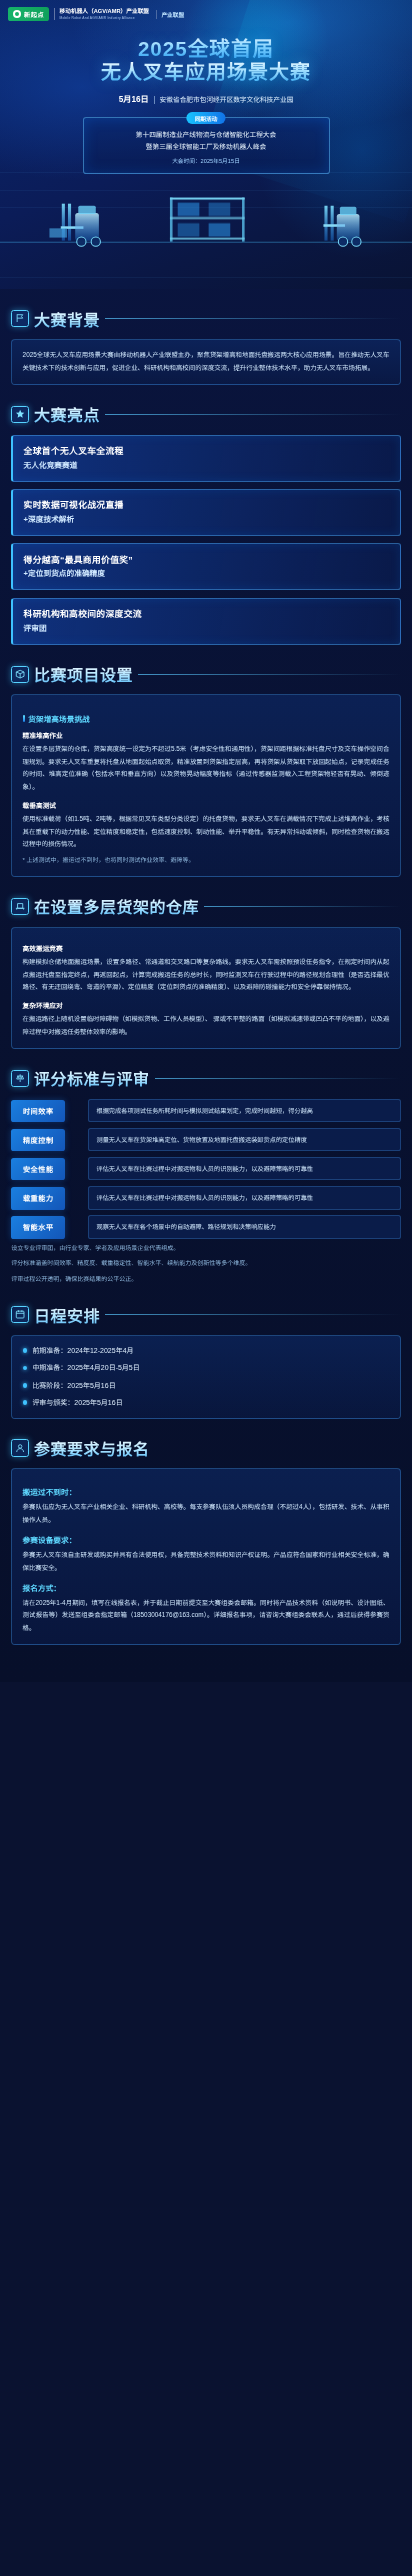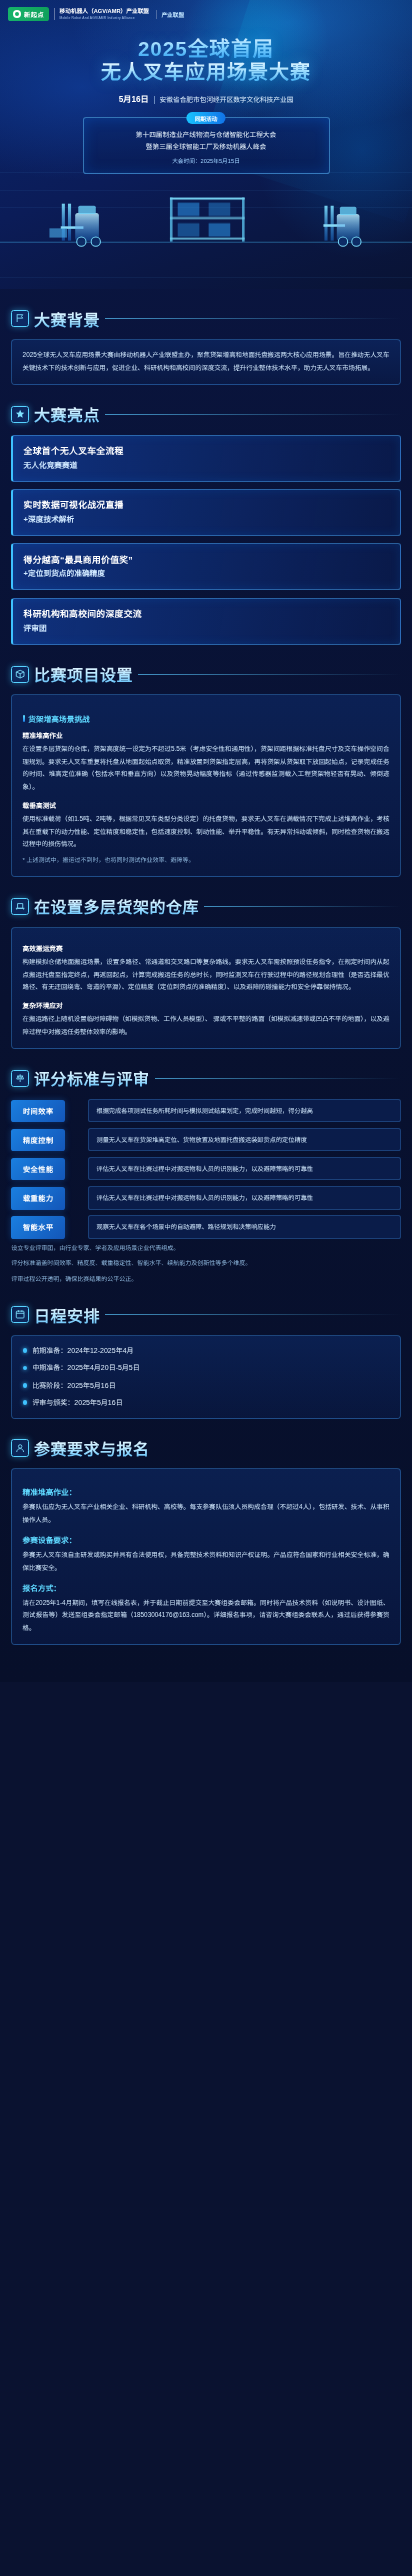--- a/index.html
+++ b/index.html
@@ -479,21 +479,21 @@
       <span class="sec-icon">
         <svg viewBox="0 0 24 24" fill="none" stroke="#7fe2ff" stroke-width="2">
             <circle cx="12" cy="8" r="4"></circle>
             <path d="M4 21c0-4.4 3.6-8 8-8s8 3.6 8 8"></path>
           </svg>
       </span>
       <span class="sec-title">参赛要求与报名</span>
       <span class="sec-rule"></span>
     </div>
     <div class="panel">
-      <div class="join-title">精准堆高作业：</div>
+      <div class="join-title">搬运过不到时：</div>
       <p class="join-p">参赛队伍应为无人叉车产业相关企业、科研机构、高校等。每支参赛队伍须人员构成合理（不超过4人），包括研发、技术、从事积操作人员。</p>
       <div class="join-title">参赛设备要求：</div>
       <p class="join-p">参赛无人叉车须自主研发或购买并具有合法使用权，具备完整技术资料和知识产权证明。产品应符合国家和行业相关安全标准，确保比赛安全。</p>
       <div class="join-title">报名方式：</div>
       <p class="join-p">请在2025年1-4月期间，填写在线报名表，并于截止日期前提交至大赛组委会邮箱。同时将产品技术资料（如说明书、设计图纸、测试报告等）发送至组委会指定邮箱（18503004176@163.com）。详细报名事项，请咨询大赛组委会联系人，通过后获得参赛资格。</p>
     </div>
 
     <div class="footer-space"></div>
   </div>
 </div>

